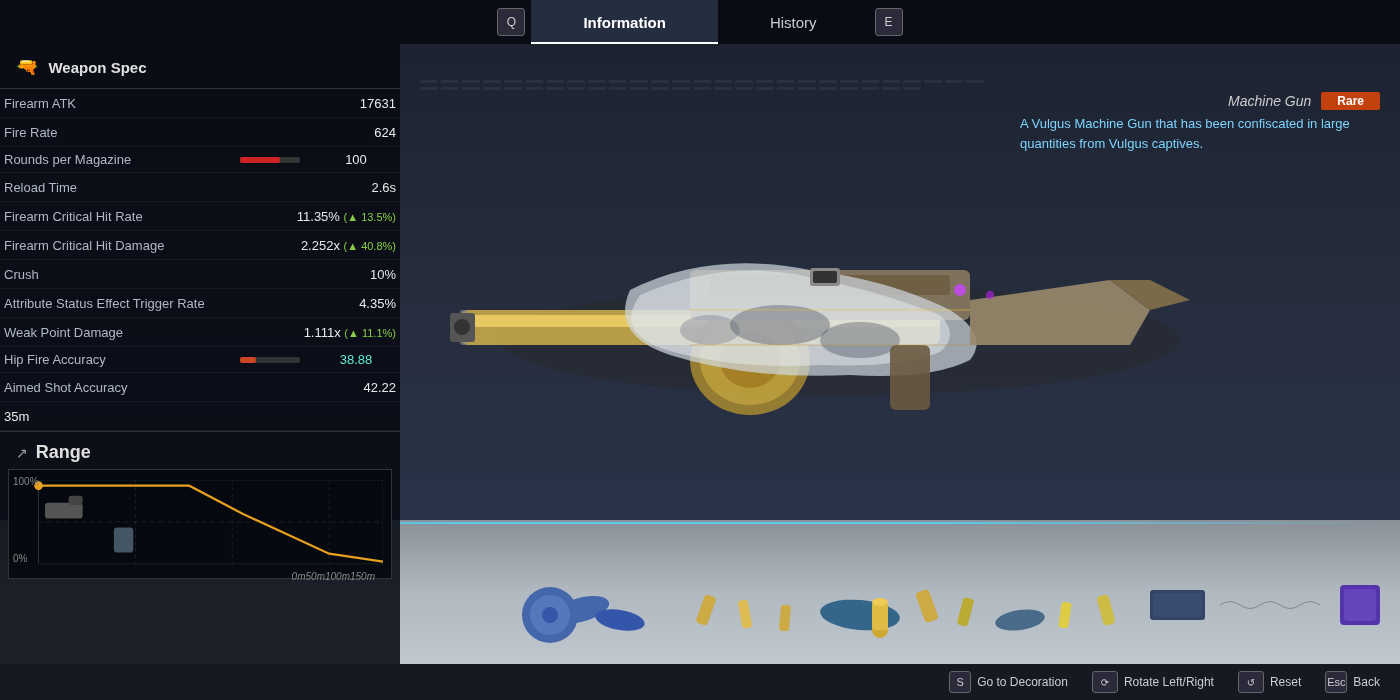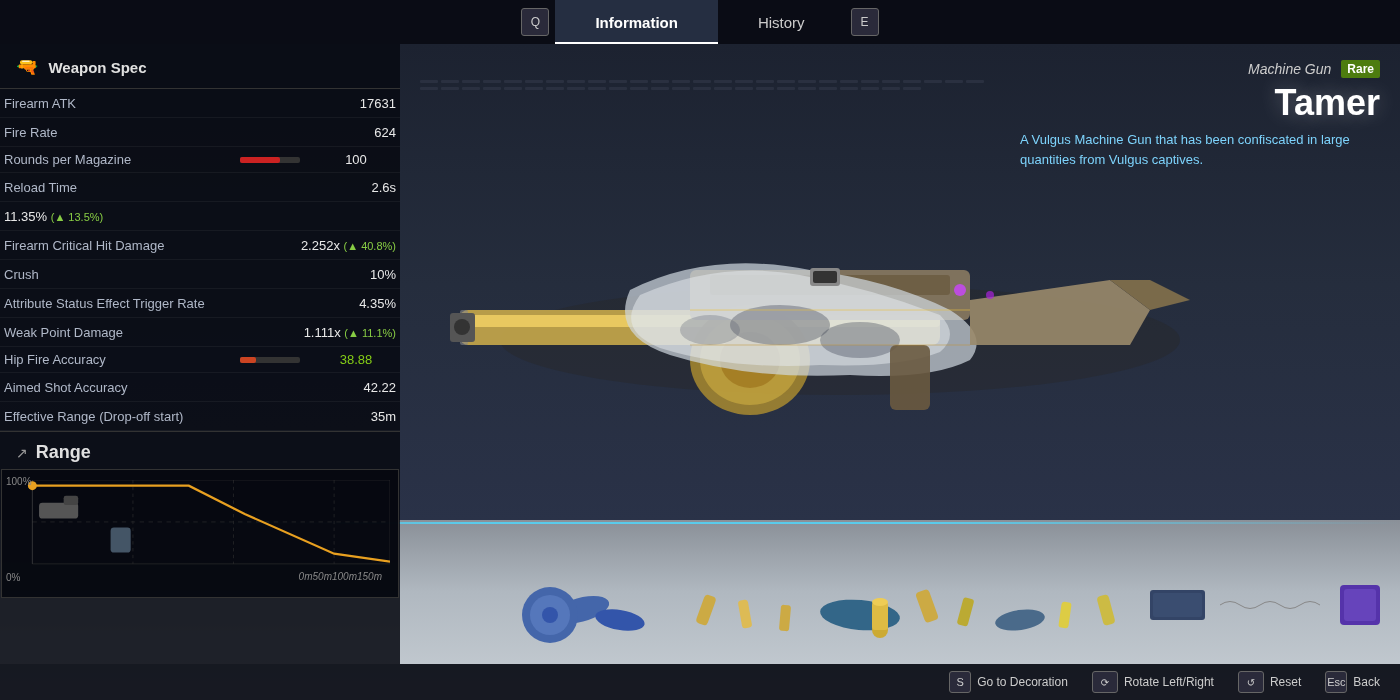--- a/index.html
+++ b/index.html
@@ -60,21 +60,21 @@
       background: #2a2a3a;
       color: #ccc;
       font-size: 12px;
       display: flex;
       align-items: center;
       justify-content: center;
       border-radius: 3px;
       margin: 0 6px;
     }
     .nav-tab {
-      padding: 0 40px;
+      padding: 0 52px;
       height: 44px;
       display: flex;
       align-items: center;
       color: #ccc;
       font-size: 15px;
       cursor: pointer;
       position: relative;
       justify-content: center;
     }
     .nav-tab.active {
@@ -132,21 +132,21 @@
       font-size: 13px;
       flex: 1;
     }
     .stat-value {
       color: #e8e8e8;
       font-size: 13px;
       text-align: center;
       min-width: 80px;
     }
     .stat-value.highlight {
-      color: #84cc16;
+      color: #5eead4;
     }
     .stat-value .up-arrow {
       color: #88cc44;
       font-size: 11px;
     }
     .stat-bar-container {
       display: flex;
       align-items: center;
       gap: 16px;
     }
@@ -179,24 +179,24 @@
       color: #999;
       font-size: 14px;
     }
     .range-title {
       color: #e0e0e0;
       font-size: 18px;
       font-weight: bold;
     }
 
     .range-chart {
-      margin: 0 1px 8px;
+      margin: 0 8px 8px;
       background: rgba(5,8,15,0.9);
       border: 1px solid #333;
-      height: 129px;
+      height: 110px;
       position: relative;
       padding: 8px;
     }
     .range-y-label {
       position: absolute;
       left: 4px;
       color: #888;
       font-size: 10px;
     }
     .range-y-100 { top: 6px; }
@@ -227,32 +227,33 @@
       width: 420px;
       padding: 16px 20px;
       z-index: 5;
     }
     .weapon-type-row {
       display: flex;
       align-items: center;
       justify-content: flex-end;
       gap: 10px;
       margin-bottom: 4px;
+      margin-top: 32px;
     }
     .weapon-type-label {
       color: #ccc;
       font-style: italic;
       font-size: 14px;
     }
     .rarity-badge {
-      background: #4d7c0f;
+      background: #c2410c;
       color: white;
       font-size: 12px;
       font-weight: bold;
-      padding: 2px 6px;
+      padding: 2px 16px;
       border-radius: 2px;
     }
     .weapon-name {
       color: white;
       font-size: 36px;
       font-weight: bold;
       text-align: right;
       margin-bottom: 6px;
       text-shadow: 0 0 20px rgba(255,255,255,0.3);
     }
@@ -511,20 +512,21 @@
             </div>
             <span class="stat-value">100</span>
           </div>
         </div>
       </div>
       <div class="stat-row">
         <span class="stat-label">Reload Time</span>
         <div><span class="stat-value">2.6s</span></div>
       </div>
       <div class="stat-row">
+        <span class="stat-label">Firearm Critical Hit Rate</span>
         <div><span class="stat-value">11.35%  <span class="up-arrow">(▲ 13.5%)</span></span></div>
       </div>
       <div class="stat-row">
         <span class="stat-label">Firearm Critical Hit Damage</span>
         <div><span class="stat-value">2.252x  <span class="up-arrow">(▲ 40.8%)</span></span></div>
       </div>
       <div class="stat-row">
         <span class="stat-label">Crush</span>
         <div><span class="stat-value">10%</span></div>
       </div>
@@ -545,21 +547,20 @@
             </div>
             <span class="stat-value highlight">38.88</span>
           </div>
         </div>
       </div>
       <div class="stat-row">
         <span class="stat-label">Aimed Shot Accuracy</span>
         <div><span class="stat-value">42.22</span></div>
       </div>
       <div class="stat-row">
-        <span class="stat-label">Effective Range (Drop-off start)</span>
         <div><span class="stat-value">35m</span></div>
       </div>
     </div>
 
   <div class="range-header">
     <span class="range-icon">↗</span>
     <span class="range-title">Range</span>
   </div>
 
   <div class="range-chart">
@@ -592,21 +593,20 @@
       <span class="range-x-label">150m</span>
     </div>
   </div>
 </div>
 
 <div class="right-info">
   <div class="weapon-type-row">
     <span class="weapon-type-label">Machine Gun</span>
     <span class="rarity-badge">Rare</span>
   </div>
-  <div class="weapon-name">Tamer</div>
   <div class="weapon-desc">A Vulgus Machine Gun that has been confiscated in large quantities from Vulgus captives.</div>
 </div>
 
 <div class="bottom-bar">
   <div class="bottom-action">
     <div class="bottom-key">S</div>
     <span>Go to Decoration</span>
   </div>
   <div class="bottom-action">
     <div class="bottom-key icon-key">⟳</div>

